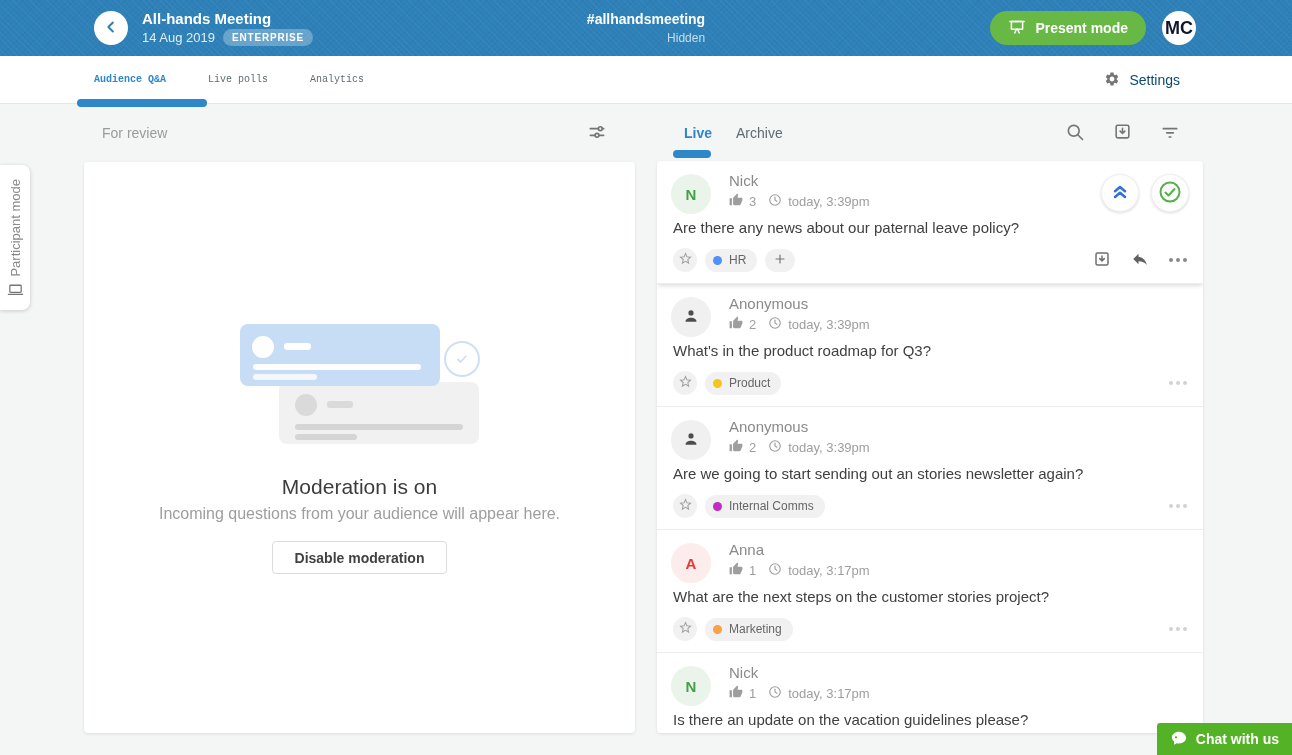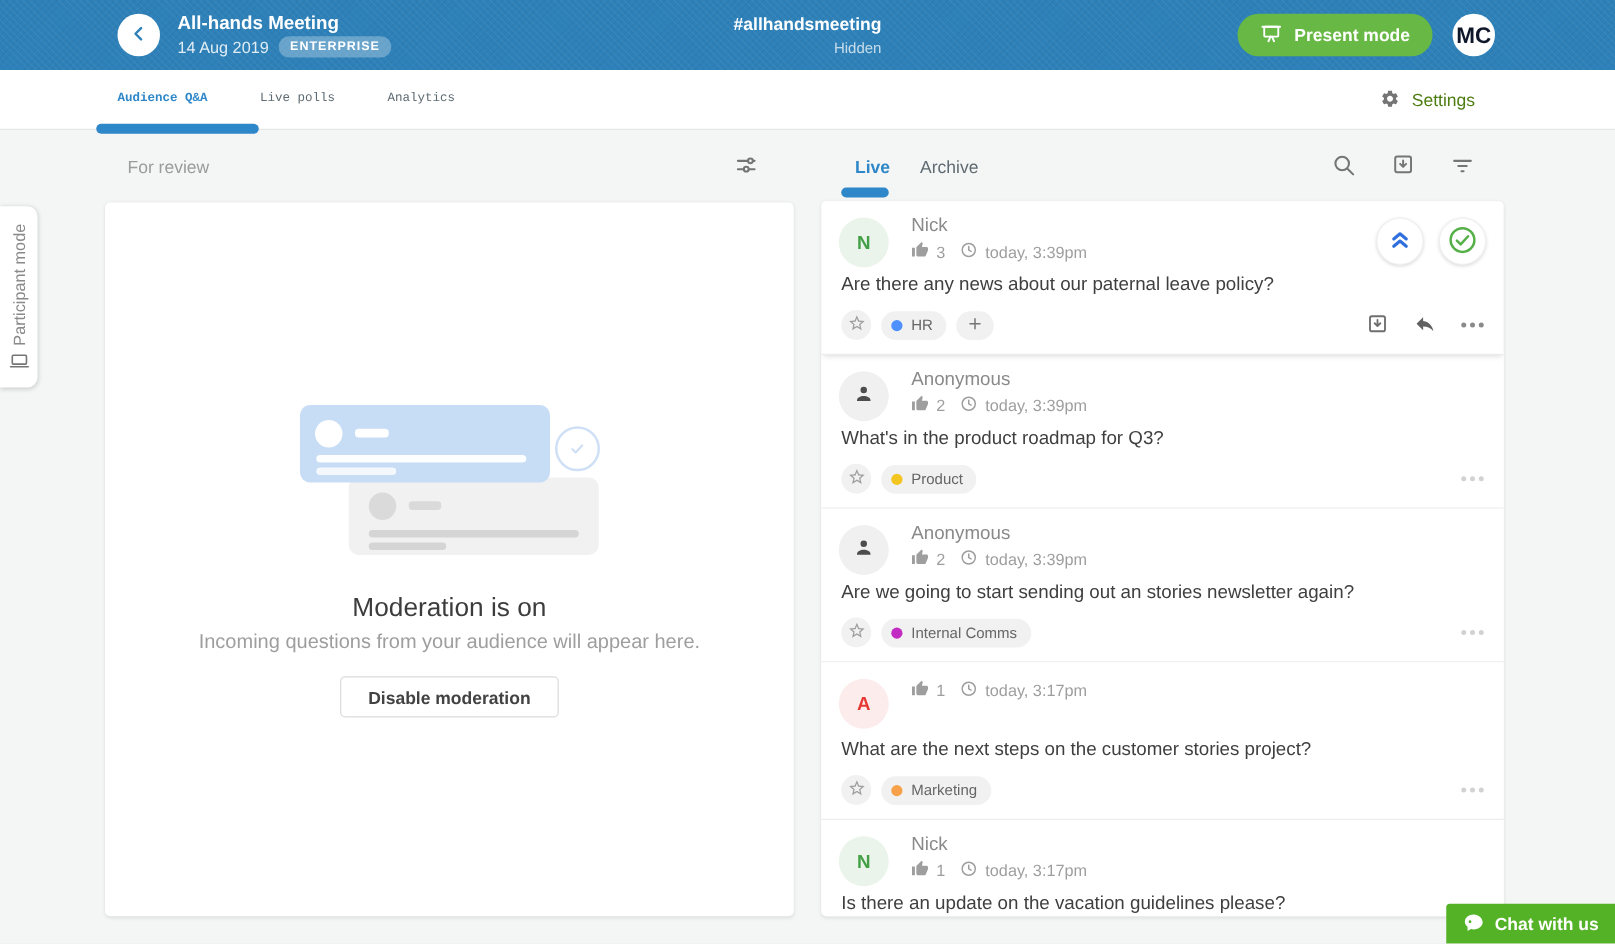--- a/index.html
+++ b/index.html
@@ -38,21 +38,21 @@
   .navbar { position:absolute; top:56px; left:0; width:1292px; height:48px; background:#fff;
     border-bottom:1px solid #e6e6e6; display:flex; align-items:center; }
   .nav-tabs { display:flex; align-items:center; gap:42px; margin-left:94px; }
   .nav-tab { font-size:10px; color:#5f6b72; cursor:pointer; background:none; border:none;
     font-family:Liberation Mono, monospace; }
   .nav-tab.active { color:#2e87c8; font-weight:bold; }
   .nav-underline { position:absolute; left:77px; top:99px; width:130px; height:8px; border-radius:4px;
     background:#2e87c8; z-index:3; }
   .nav-settings { position:absolute; right:112px; top:56px; height:48px; display:flex; align-items:center;
     gap:9px; cursor:pointer; }
-  .nav-settings span { font-size:14px; color:#4d7c0f; }
+  .nav-settings span { font-size:14px; color:#0c4a6e; }
 
   
   .participant-tab { position:absolute; left:0; top:165px; width:30px; height:145px; background:#fff;
     border-radius:0 8px 8px 0; box-shadow:0 1px 4px rgba(0,0,0,0.18); display:flex; flex-direction:column;
     align-items:center; justify-content:space-between; padding:14px 0 9px 0; cursor:pointer; z-index:2; }
   .participant-label { writing-mode:vertical-rl; transform:rotate(180deg); font-size:13px; color:#8a8a8a; }
 
   
   .review-header { position:absolute; left:84px; top:104px; width:551px; height:58px;
     display:flex; align-items:center; justify-content:space-between; padding:0 28px 0 18px; }
@@ -406,20 +406,21 @@
             <i></i>
             <i></i>
             <i></i>
           </button>
       </div>
     </article>
 
     <article class="q-item">
       <div class="q-avatar" style="background: rgb(253, 236, 236); color: rgb(229, 57, 53);">A</div>
       <div class="q-head">
+        <div class="q-name">Anna</div>
         <div class="q-meta">
           <span><svg width="14" height="14" viewBox="0 0 24 24" fill="#9e9e9e">
                 <path d="M1 21h4V9H1v12zM23 10c0-1.1-.9-2-2-2h-6.31l.95-4.57.03-.32c0-.41-.17-.79-.44-1.06L14.17 1 7.59 7.59C7.22 7.95 7 8.45 7 9v10c0 1.1.9 2 2 2h9c.83 0 1.54-.5 1.84-1.22l3.02-7.05c.09-.23.14-.47.14-.73v-2z"></path>
               </svg></span>
           <span class="likes">1</span>
           <span><svg width="14" height="14" viewBox="0 0 24 24" fill="none" stroke="#9e9e9e" stroke-width="2">
                 <circle cx="12" cy="12" r="9"></circle>
                 <path d="M12 7v5l3.2 2" stroke-linecap="round"></path>
               </svg></span>
           <span>today, 3:17pm</span>

